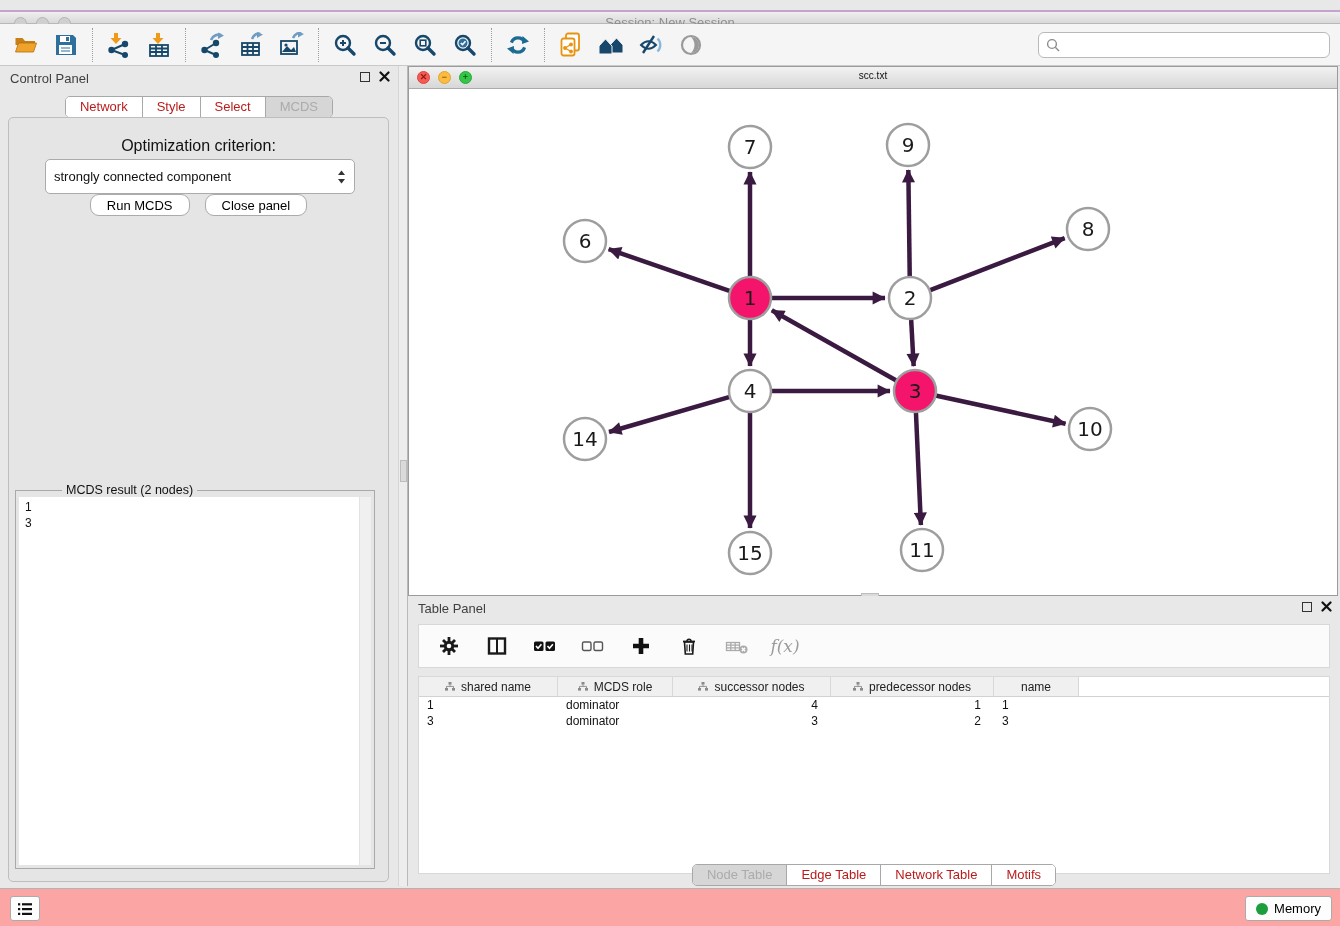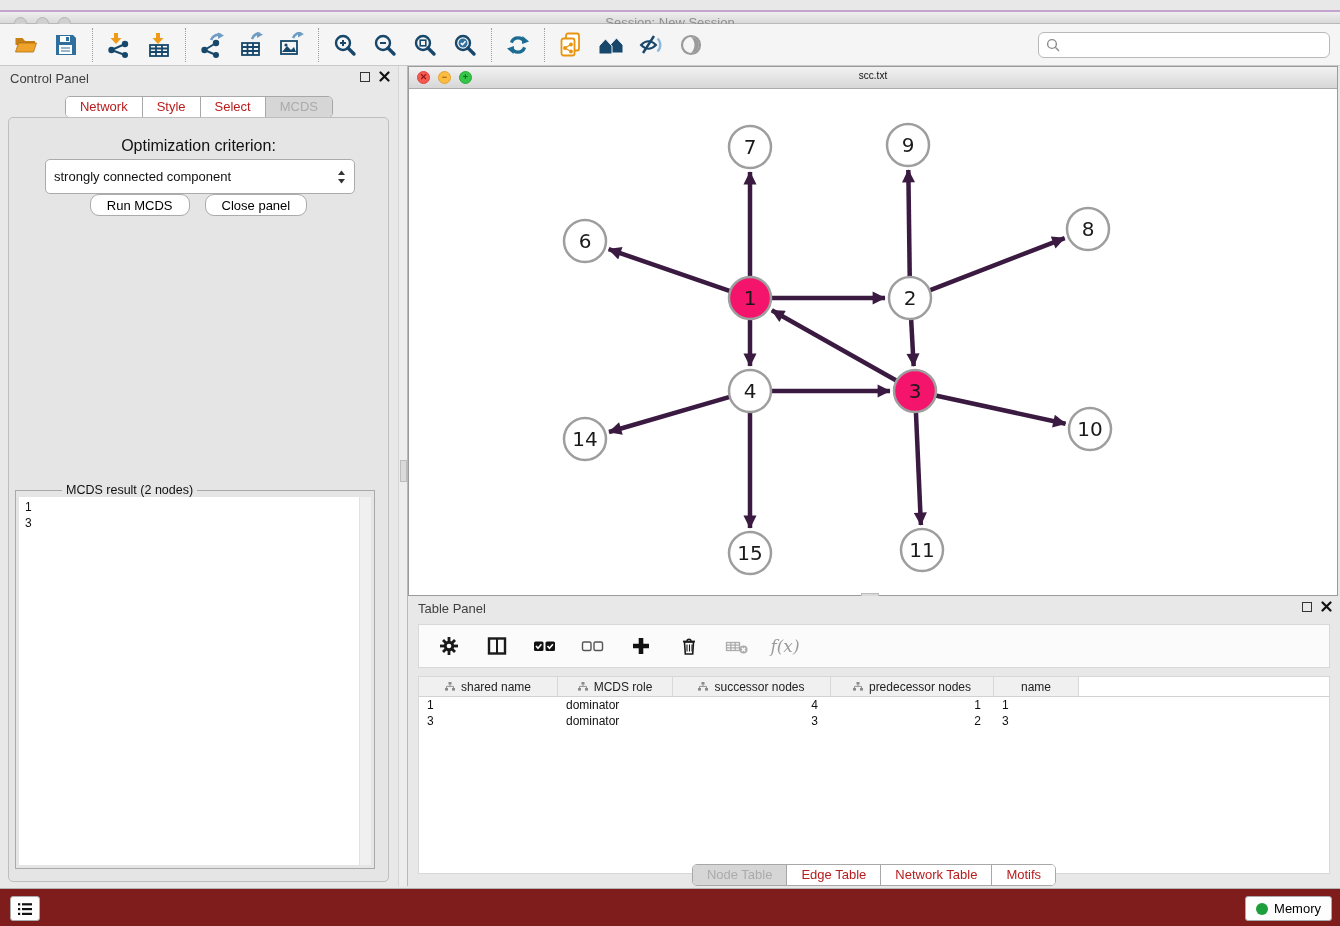--- a/index.html
+++ b/index.html
@@ -81,21 +81,21 @@
   .thead { height:20px; background:#F0F0F0; border-bottom:1px solid #D2D2D2; }
   .th { display:flex; align-items:center; justify-content:center; gap:6px; border-right:1px solid #D8D8D8; color:#222; overflow:hidden; }
   .th:last-child { border-right:none; background:#fff; }
   .trow { height:16px; line-height:16px; }
   .td { padding:0 8px; white-space:nowrap; overflow:hidden; }
   .td.r { text-align:right; padding-right:13px; }
 
   .tp-tabs { position:absolute; left:0; right:0; bottom:2px; display:flex; justify-content:center; }
 
   
-  .statusbar { position:absolute; left:0; top:888px; width:1340px; height:38px; background:#7f1d1d; border-top:1px solid #B4B4B4; }
+  .statusbar { position:absolute; left:0; top:888px; width:1340px; height:38px; background:#fca5a5; border-top:1px solid #B4B4B4; }
   .sbtn { position:absolute; top:7px; height:25px; background:#FDFDFD; border:1px solid #ABABAB; border-radius:3px;
     display:flex; align-items:center; justify-content:center; cursor:pointer; font-size:13px; font-family:"Liberation Sans",sans-serif; }
   .list-btn { left:10px; width:30px; }
   .mem-btn { right:8px; padding:0 10px; gap:6px; }
   .mem-dot { width:12px; height:12px; border-radius:50%; background:#1D9E3C; display:inline-block; }
 
   svg { display:block; }
 </style>
 </head>
 <body>

